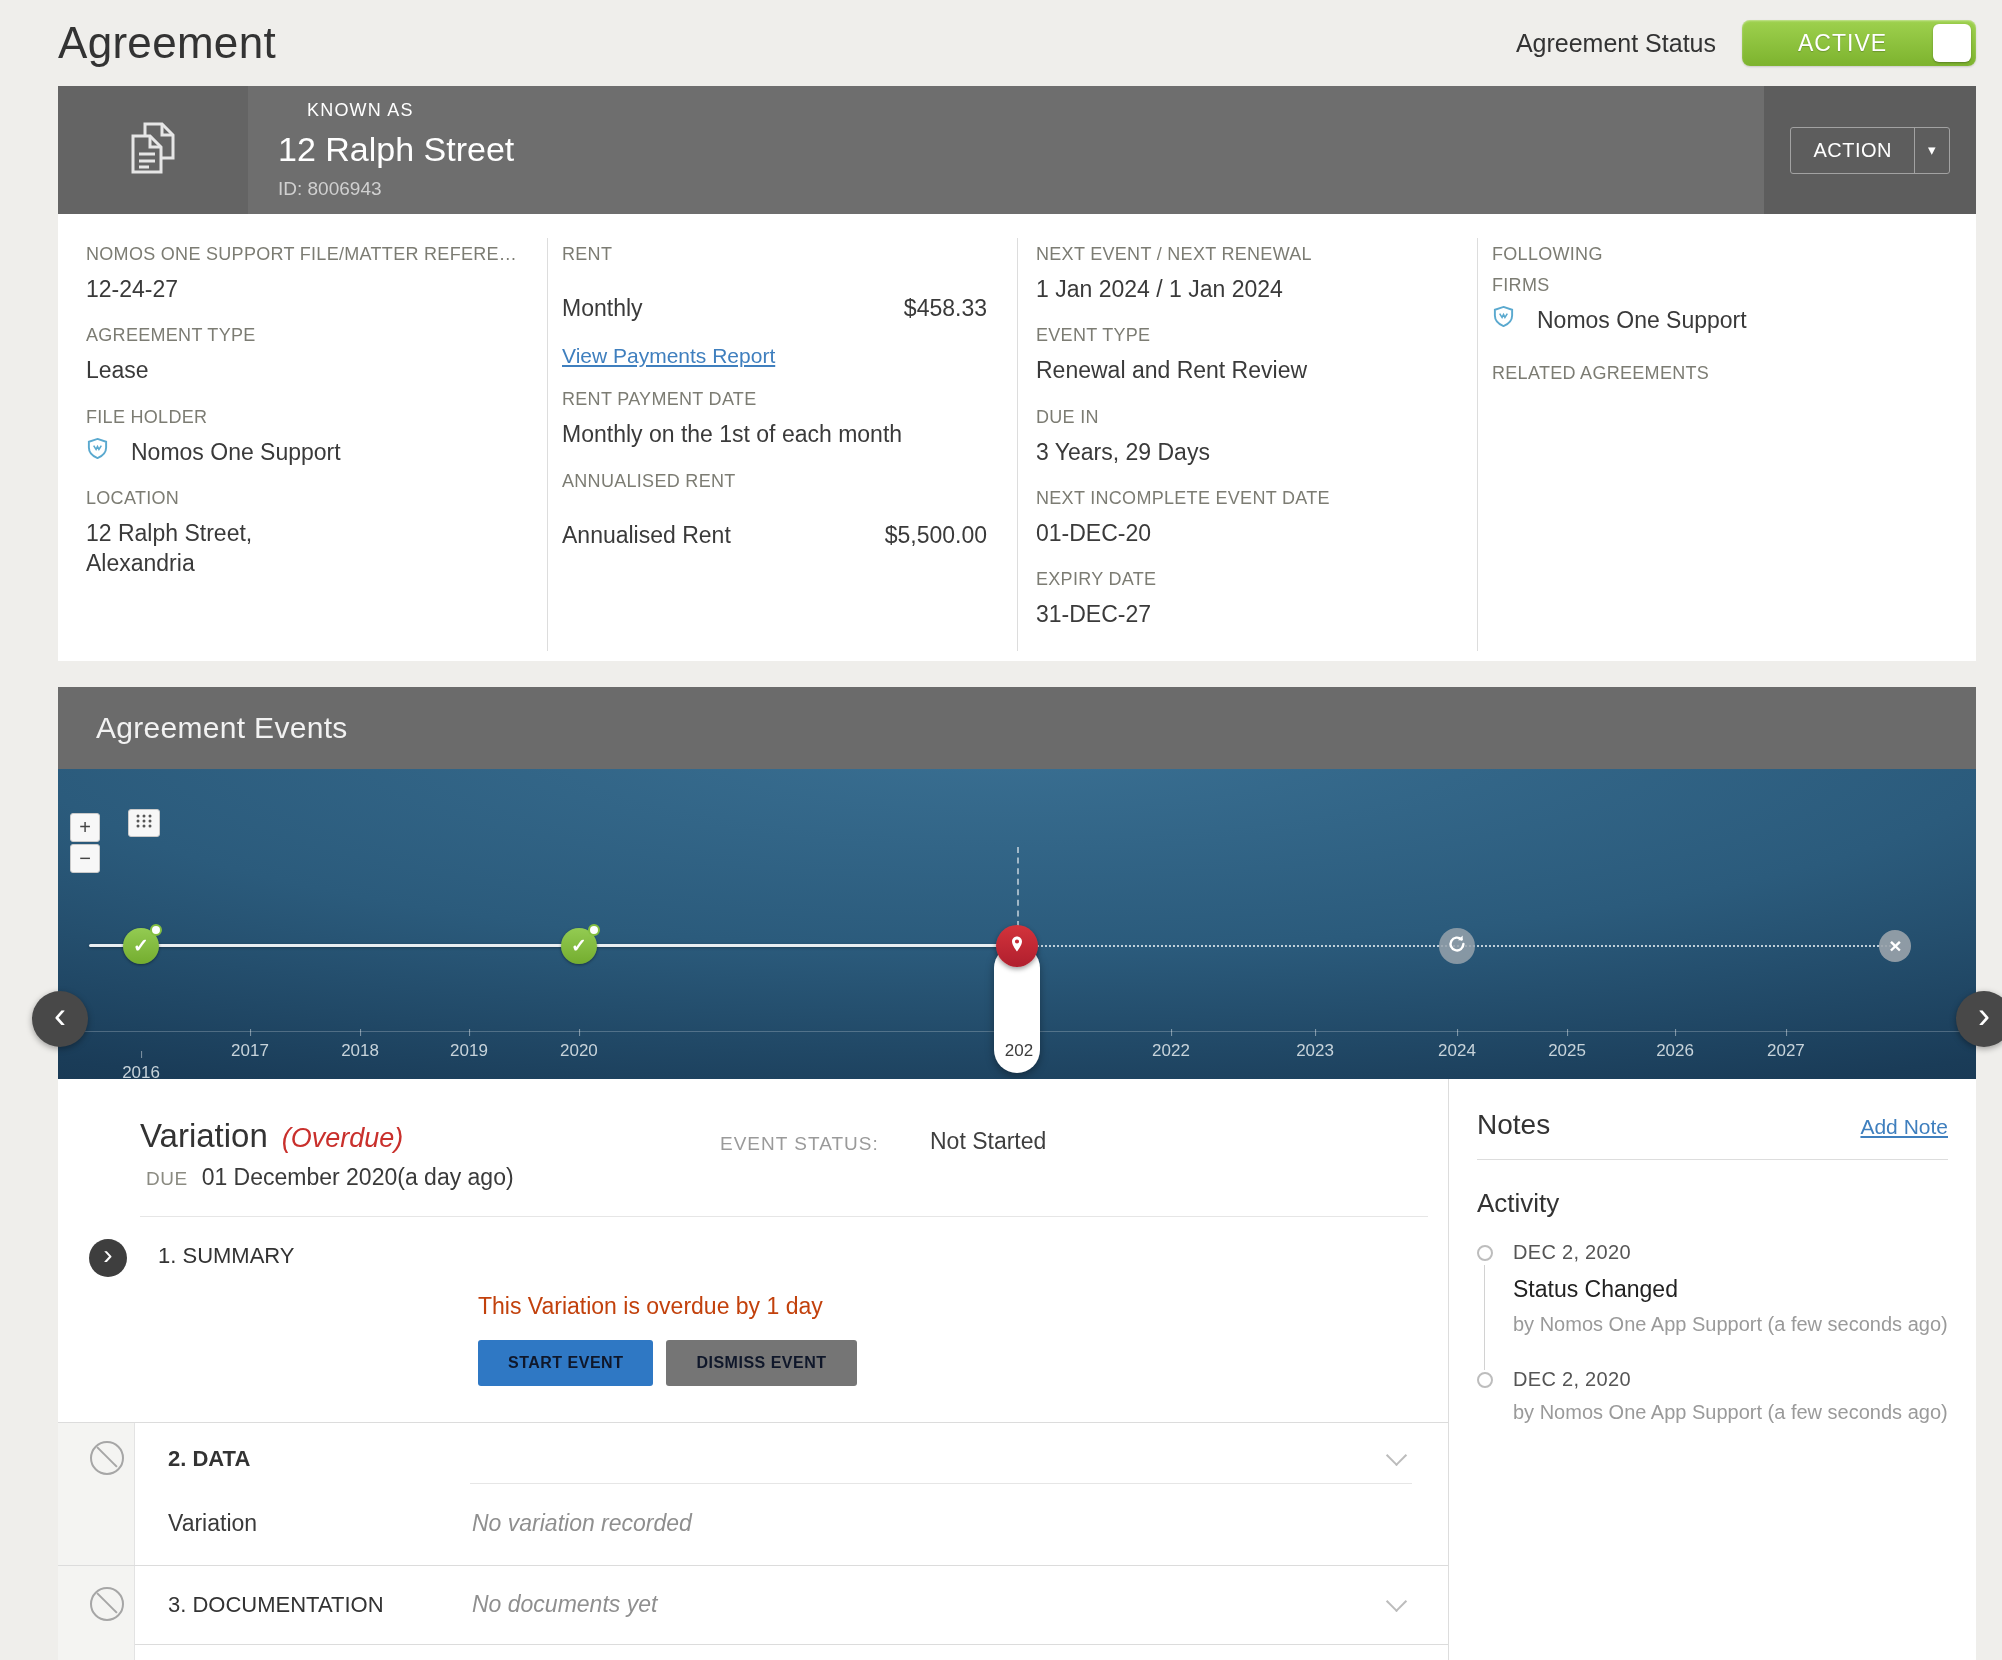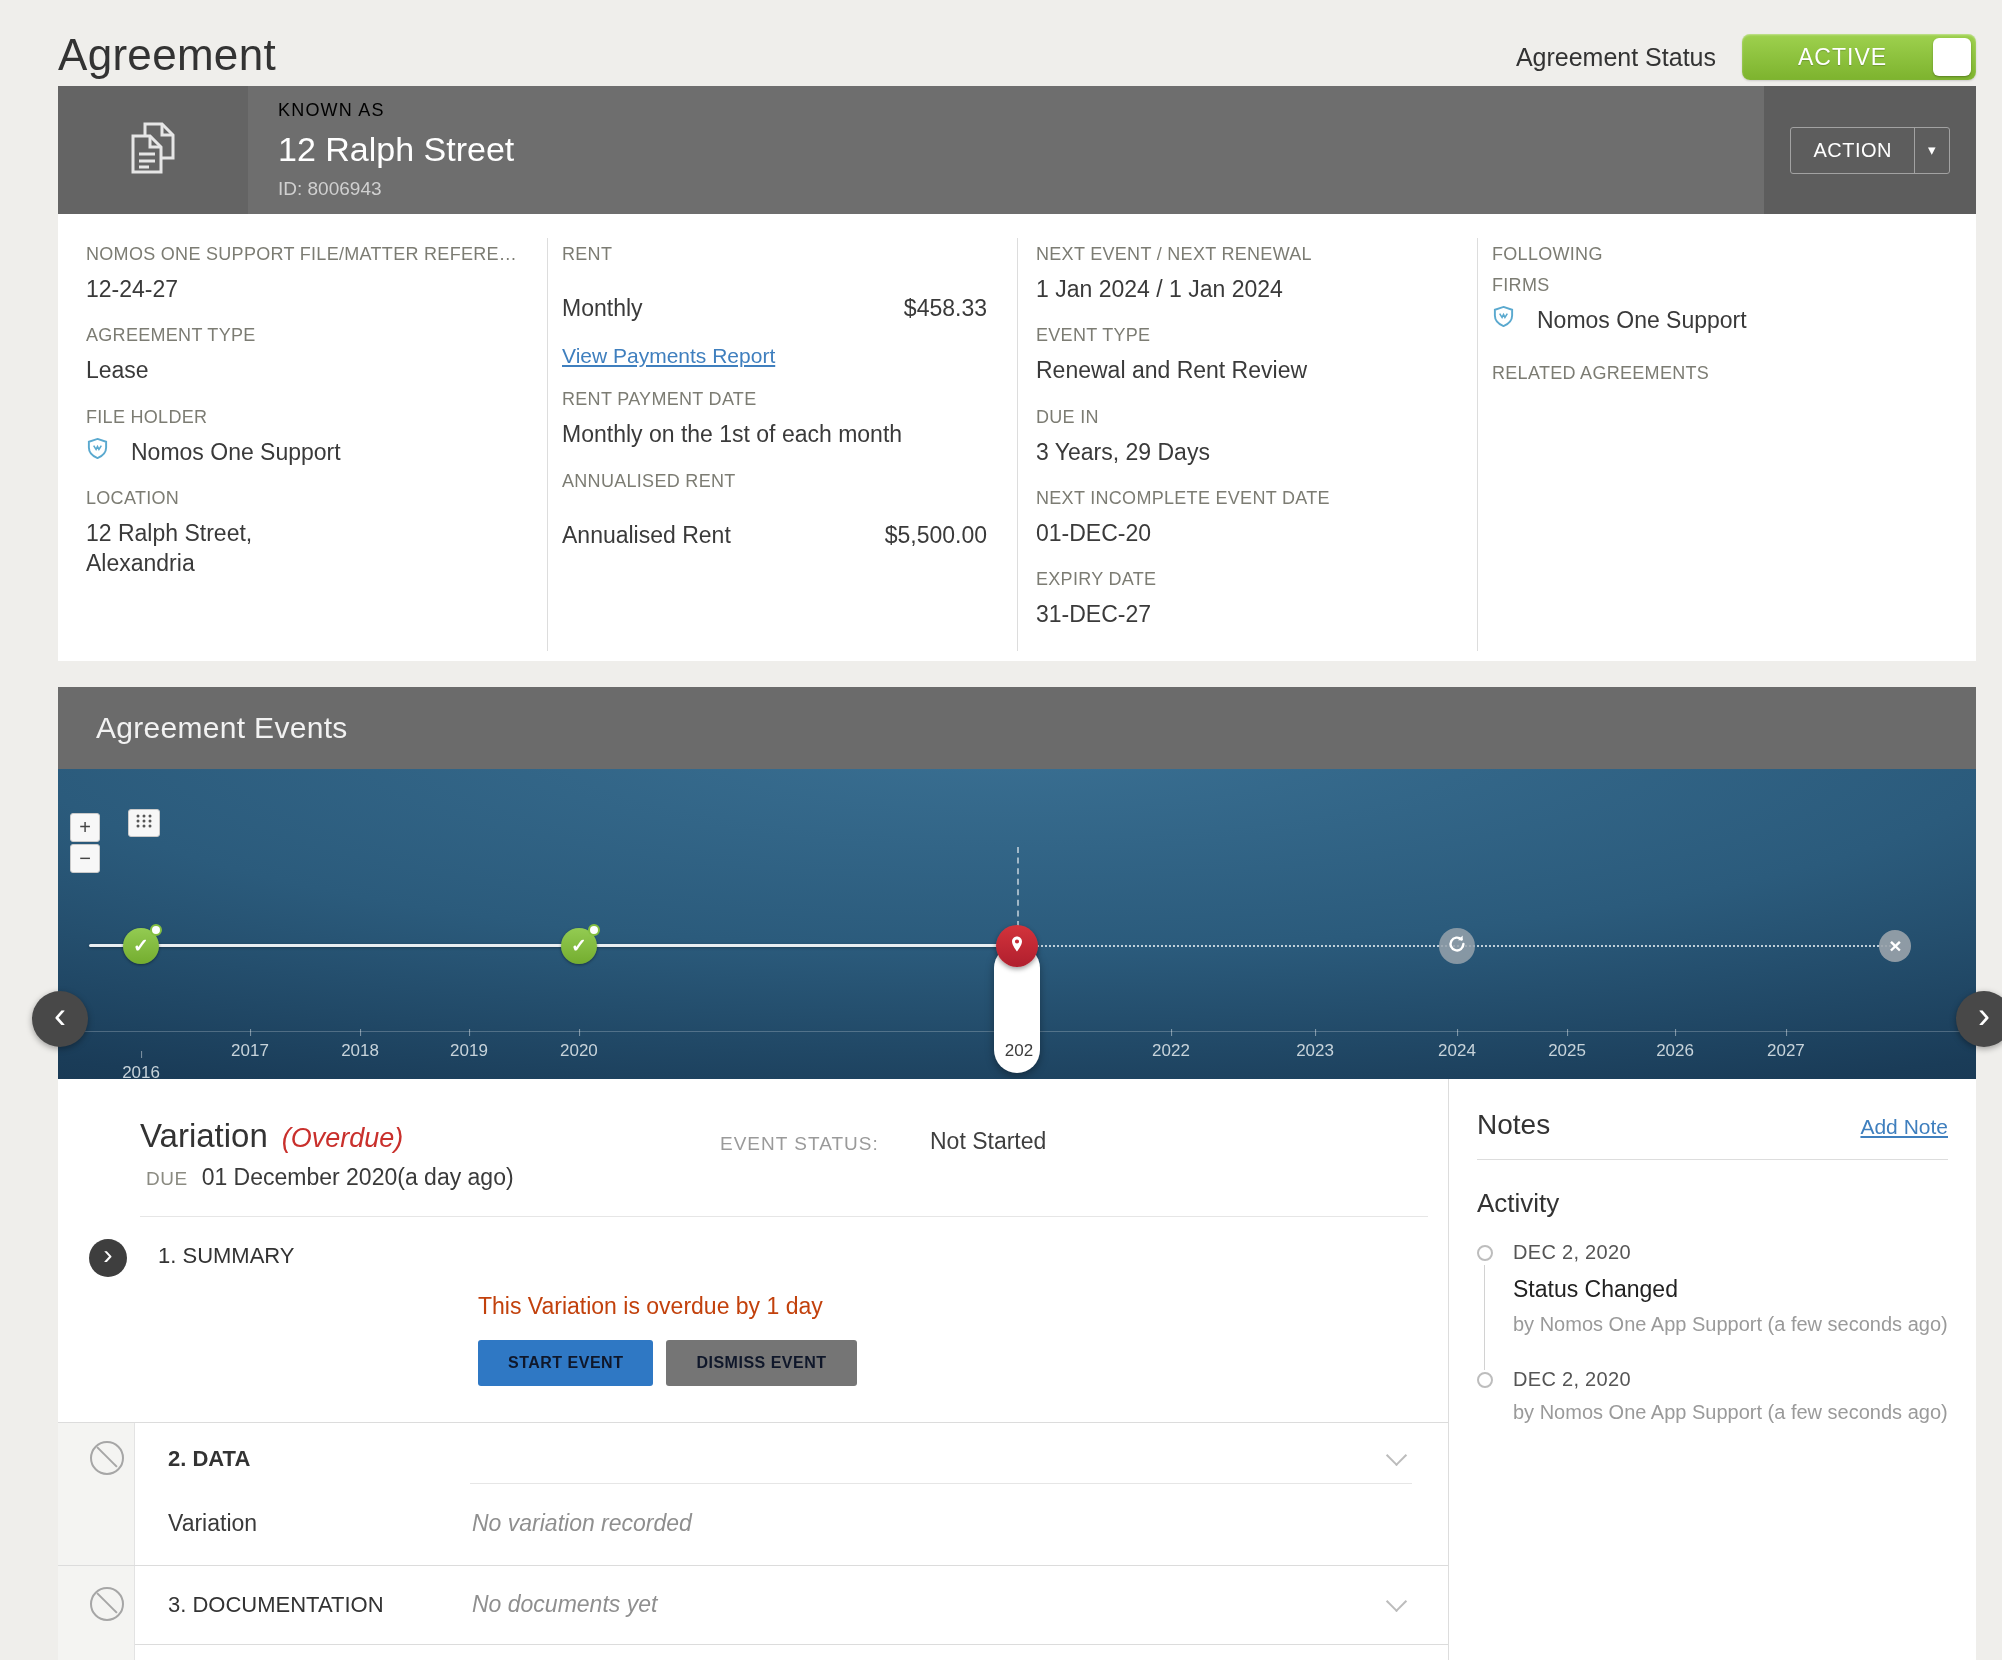--- a/index.html
+++ b/index.html
@@ -7,36 +7,36 @@
   body {
     background:#efeeeb;
     font-family:"Liberation Sans", sans-serif;
     color:#3a3a3a;
     position:relative;
     overflow:hidden;
   }
   .page { position:absolute; left:58px; top:0; width:1918px; }
 
   
-  .topbar { display:flex; align-items:flex-end; height:80px; padding-top:6px; }
+  .topbar { display:flex; align-items:center; height:80px; padding-top:6px; }
   .page-title { font-size:44px; font-weight:500; color:#333; letter-spacing:.3px; }
   .status-group { margin-left:auto; display:flex; align-items:center; gap:26px; }
   .status-label { font-size:25px; color:#333; }
   .toggle { position:relative; width:234px; height:46px; border-radius:8px;
     background:linear-gradient(180deg,#9ed14e,#7db32e);
     display:flex; align-items:center; cursor:pointer;
     box-shadow:inset 0 1px 2px rgba(255,255,255,.4), 0 1px 2px rgba(0,0,0,.15); }
   .toggle-label { color:#fff; font-size:23px; letter-spacing:1px; margin-left:56px; text-shadow:0 1px 1px rgba(0,0,0,.2); }
   .toggle-knob { position:absolute; right:5px; top:4px; width:38px; height:38px; background:#fff; border-radius:6px; box-shadow:0 1px 2px rgba(0,0,0,.3); }
 
   
   .header-card { display:flex; height:128px; background:#6e6e6e; margin-top:6px; }
   .doc-box { width:190px; background:#646464; display:flex; align-items:center; justify-content:center; }
   .header-info { padding:14px 0 0 30px; }
-  .known-as-label { font-size:18px; color:#000000; letter-spacing:1.2px; }
+  .known-as-label { font-size:18px; color:#ffffff; letter-spacing:1.2px;margin-left:29px; }
   .known-as { font-size:34px; color:#fff; margin-top:9px; font-weight:400; }
   .agreement-id { font-size:19px; color:#d0d0d0; margin-top:9px; }
   .action-area { margin-left:auto; width:212px; background:#5d5d5d; display:flex; align-items:center; justify-content:center; }
   .action-btn { display:flex; align-items:stretch; border:1px solid #a2a2a2; border-radius:3px; color:#fff; cursor:pointer; }
   .action-btn .lbl { padding:11px 22px; font-size:20px; letter-spacing:.5px; }
   .action-btn .caret { border-left:1px solid #a2a2a2; padding:0 13px; display:flex; align-items:center; font-size:15px; }
 
   
   .details-panel { display:flex; background:#fff; padding:24px 0 10px; min-height:374px; }
   .dcol { padding:6px 24px 0 28px; }

